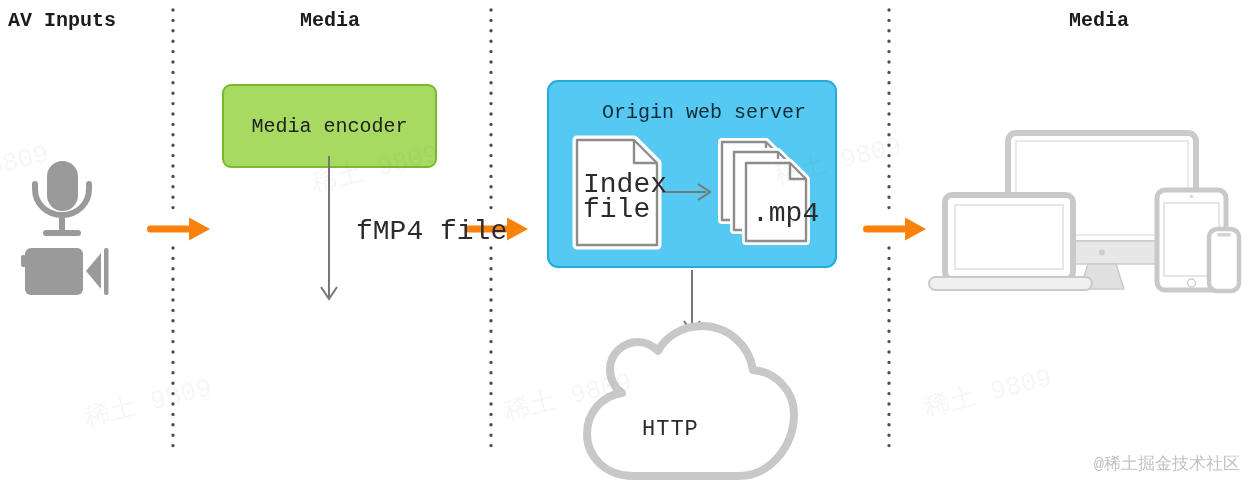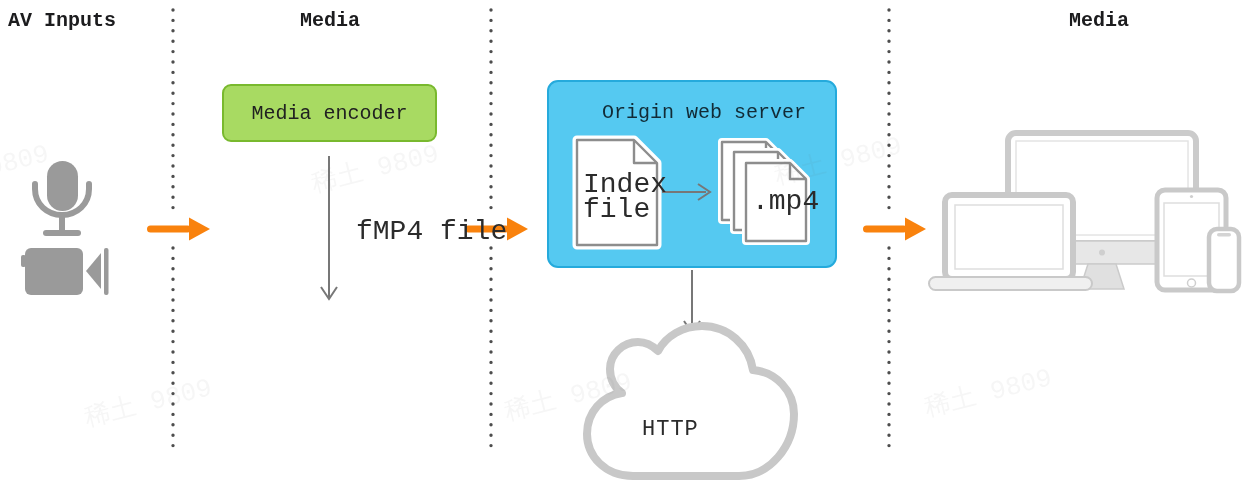--- a/index.html
+++ b/index.html
@@ -6,21 +6,21 @@
   .stage{
     position:relative;width:1248px;height:490px;background:#ffffff;
     font-family:Liberation Mono, monospace;overflow:hidden;
   }
   .hdr{
     position:absolute;top:9px;font-size:20px;font-weight:700;color:#1c1c1e;
     white-space:nowrap;
   }
   .hdr.ctr{transform:translateX(-50%);}
   .gbox{
-    position:absolute;width:215px;height:58px;box-sizing:border-box;
+    position:absolute;width:215px;height:84px;box-sizing:border-box;
     background:#a8da62;border:2px solid #79b92e;border-radius:9px;
     display:flex;align-items:center;justify-content:center;
     font-size:20px;color:#212121;
   }
   .bbox{
     position:absolute;left:547px;top:80px;width:290px;height:188px;box-sizing:border-box;
     background:#55c9f1;border:2px solid #25aadc;border-radius:11px;
   }
   .bbox-title{
     position:absolute;left:0;top:19px;width:100%;text-align:center;
@@ -155,24 +155,25 @@
       <circle cx="1191.5" cy="283" r="4" fill="#fff" stroke="#cfcfcf" stroke-width="1.5"></circle>
     </g>
     <g>
       <rect x="1209" y="229" width="30" height="62" rx="8" fill="#fff" stroke="#c9c9c9" stroke-width="4.5"></rect>
       <rect x="1217" y="233" width="14" height="3.5" rx="1.75" fill="#d4d4d4"></rect>
     </g>
   </svg>
 
   <div class="lbl" style="left:356px;top:216px">fMP4 file</div>
   <div class="lbl wrap" style="left:583px;top:172px;width:62px">Index file</div>
-  <div class="lbl" style="left:752px;top:186px">.mp4</div>
+  <div class="lbl" style="left:752px;top:198px">.mp4</div>
   <div class="lbl http" style="left:642px;top:417px;width:100px">HTTP</div>
 
   <span class="wm" style="left:-15px;top:168px">稀土 9809</span>
   <span class="wm" style="left:375px;top:168px">稀土 9809</span>
   <span class="wm" style="left:838px;top:160px">稀土 9809</span>
   <span class="wm" style="left:148px;top:402px">稀土 9809</span>
   <span class="wm" style="left:568px;top:396px">稀土 9809</span>
   <span class="wm" style="left:988px;top:392px">稀土 9809</span>
 
+  <div class="credit">@稀土掘金技术社区</div>
 
 </div>
 
 </body></html>

